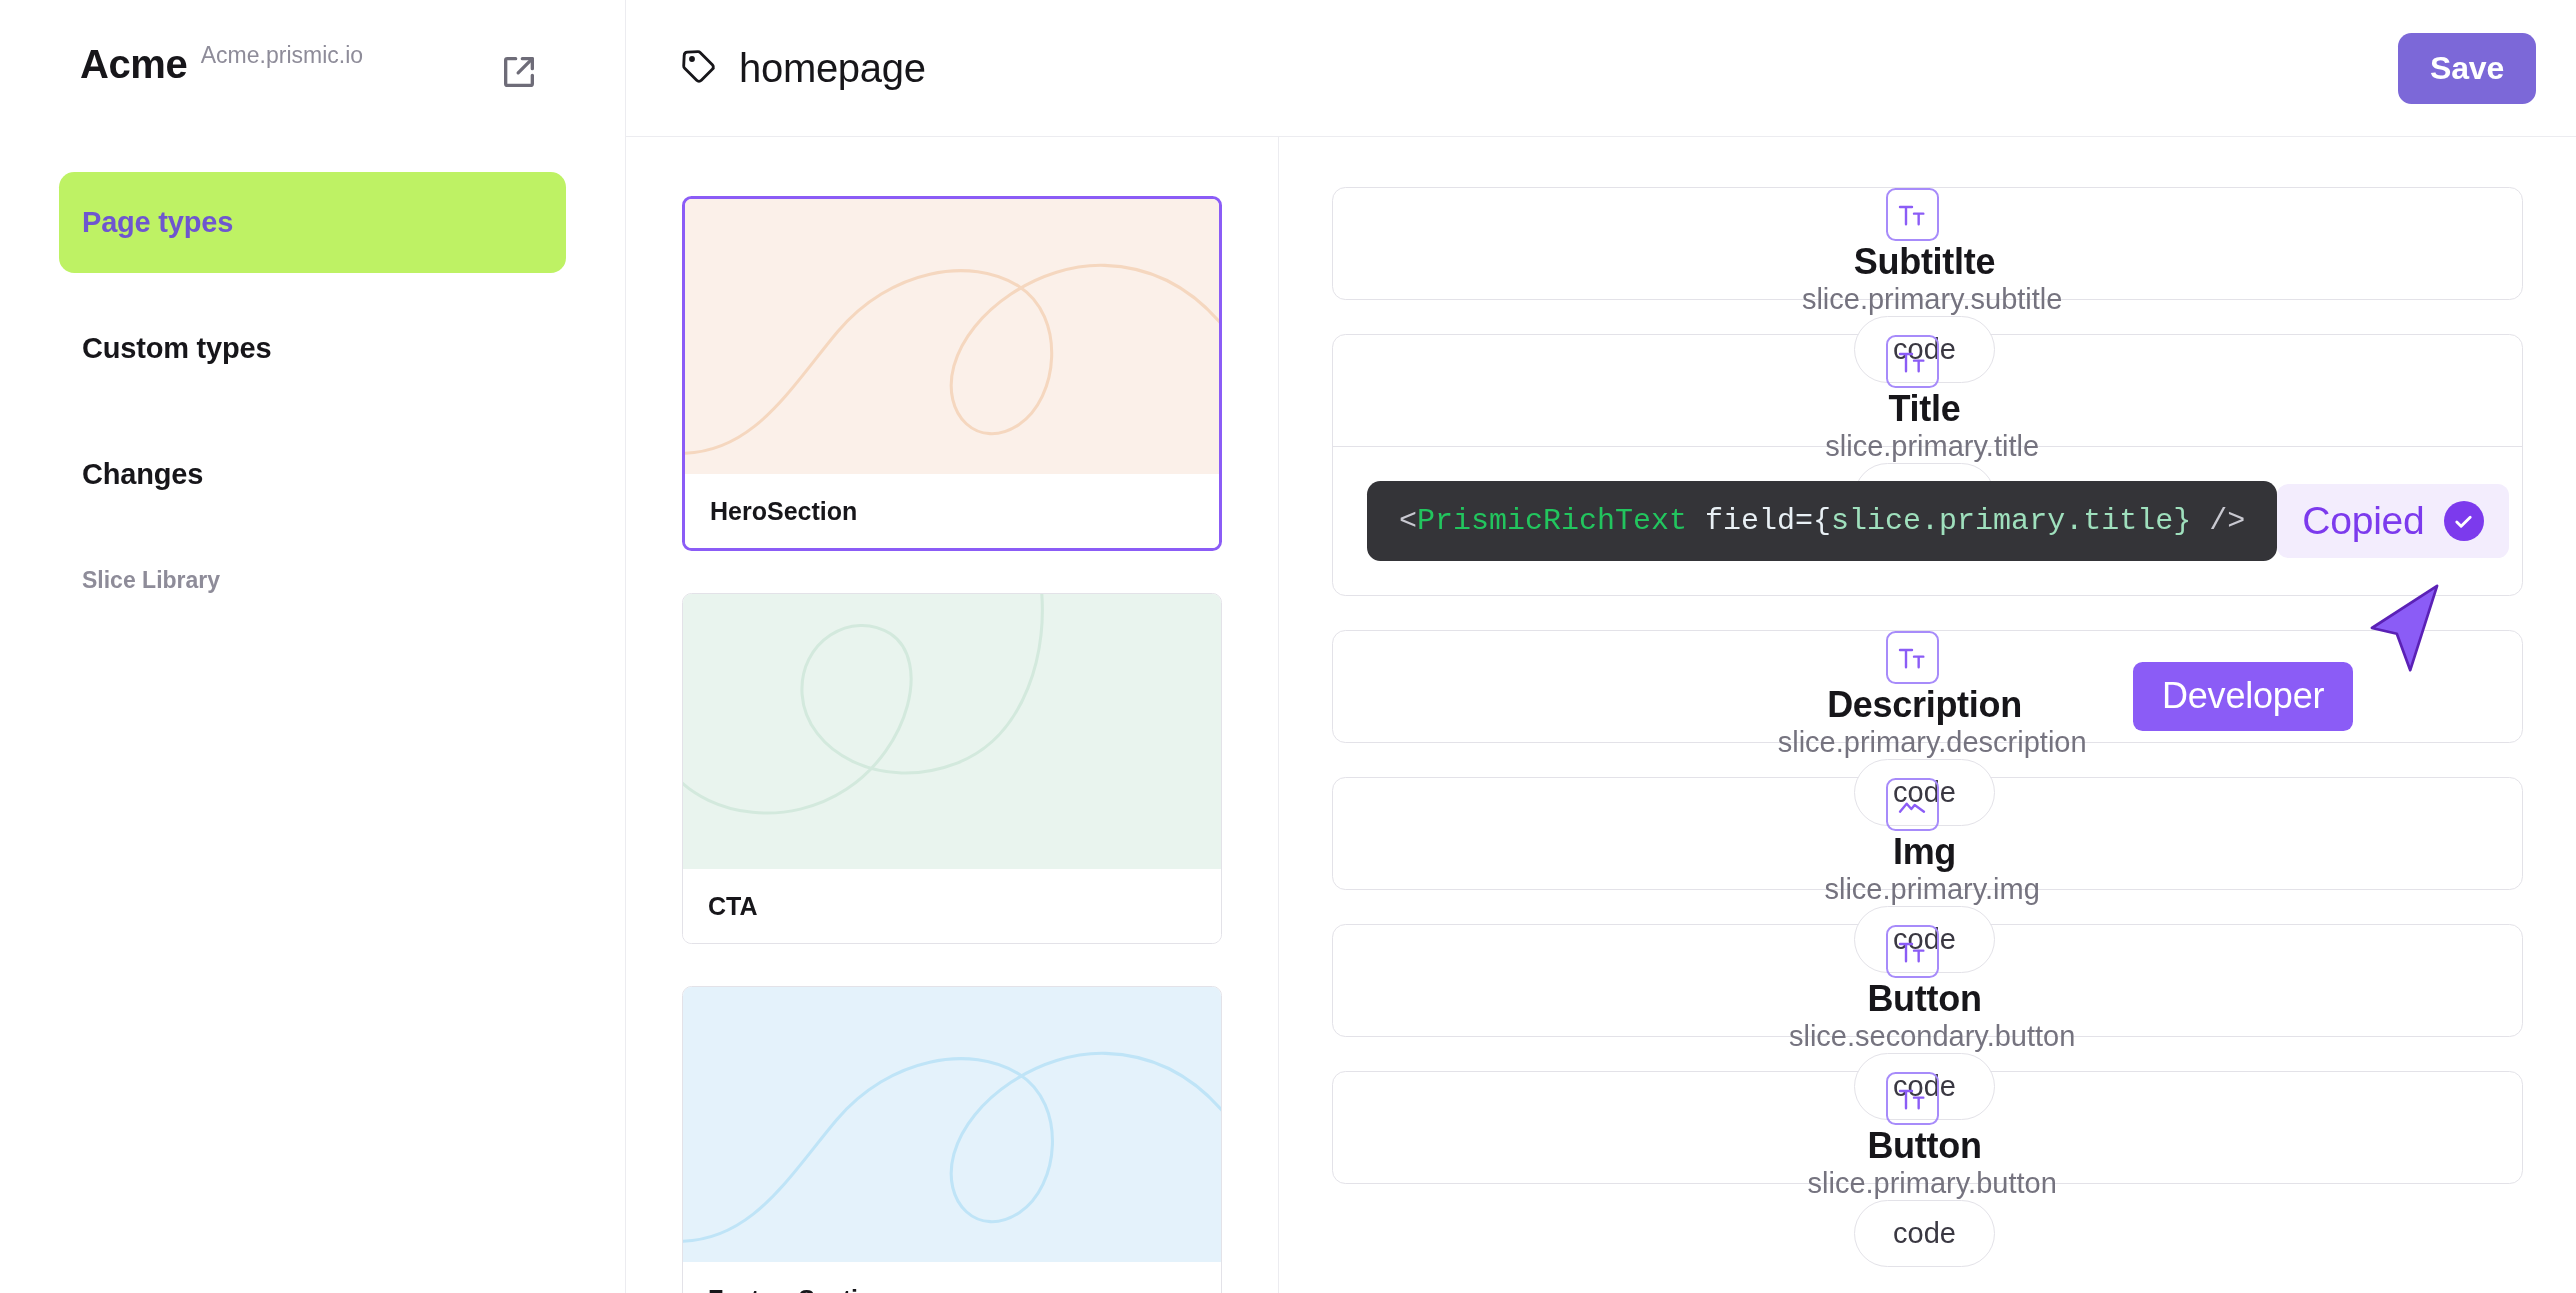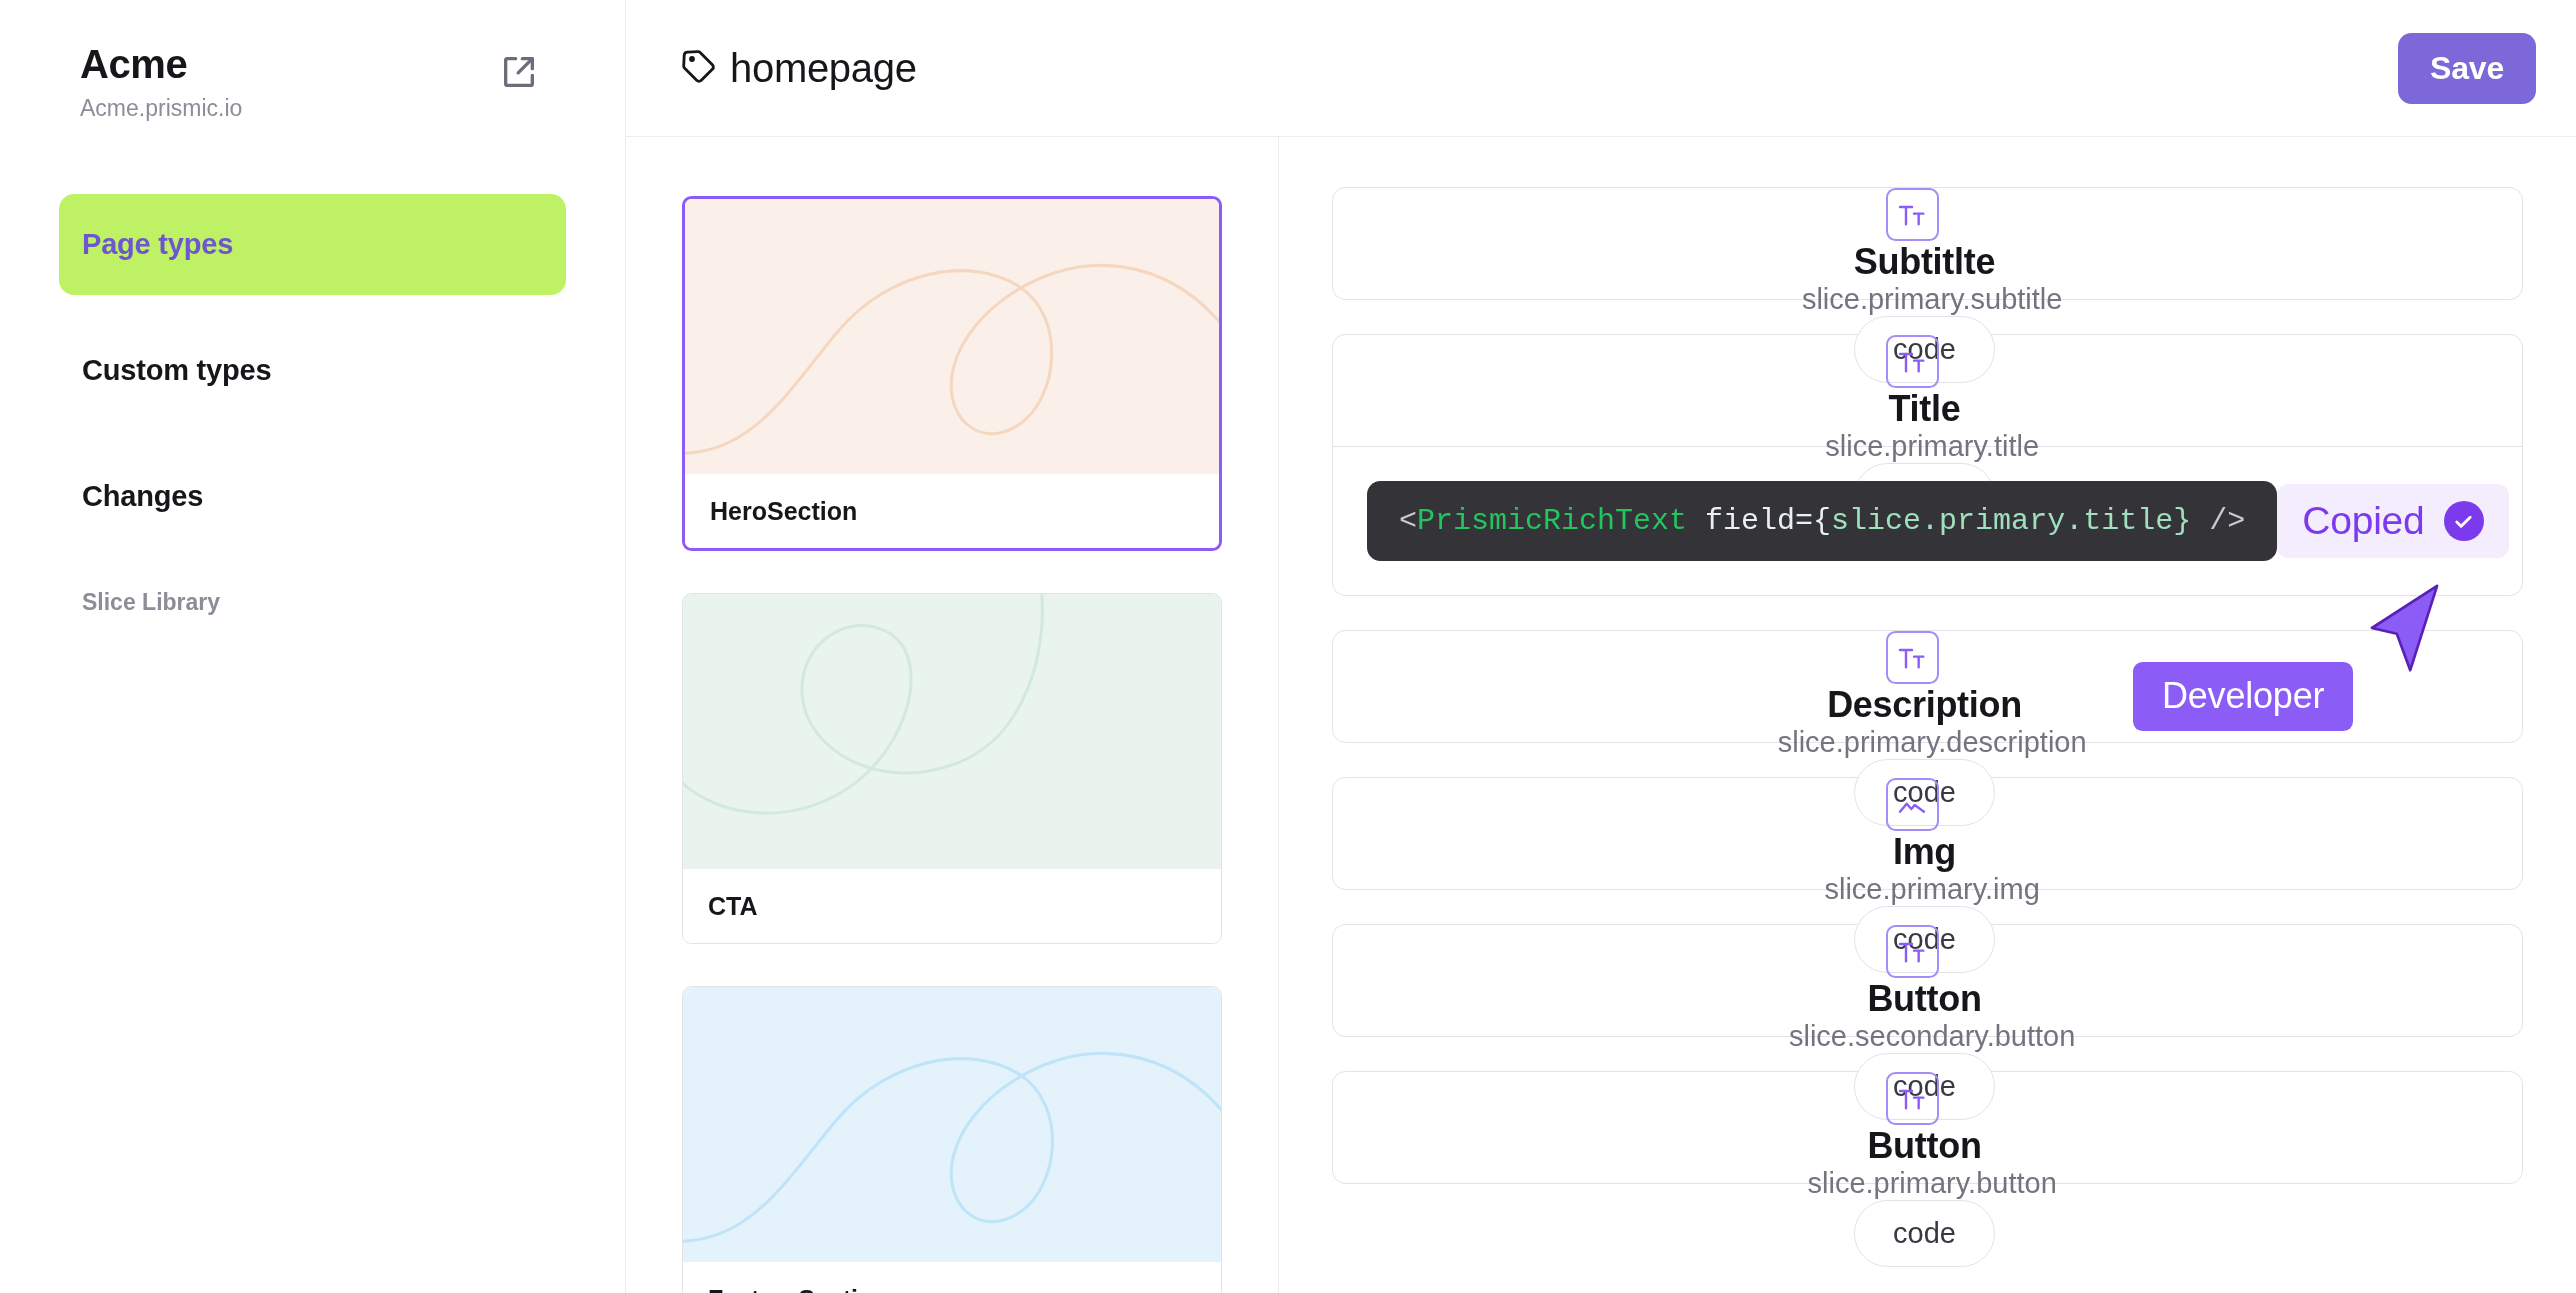--- a/index.html
+++ b/index.html
@@ -32,21 +32,21 @@
     padding: 44px 0 0 0;
   }
 
   .brand {
     padding: 0 80px 0 80px;
     display: flex;
     align-items: flex-start;
     justify-content: space-between;
   }
 
-  .brand-text { display: flex; flex-direction: column; gap: 13.4px; }
+  .brand-text { display: flex; flex-direction: row; gap: 13.4px; }
 
   .brand-name {
     font-size: 40px;
     font-weight: 700;
     color: #17161a;
     letter-spacing: -0.4px;
     line-height: 1;
   }
 
   .brand-domain {
@@ -105,21 +105,21 @@
     flex: 0 0 137px;
     border-bottom: 1.9px solid #ececf0;
     display: flex;
     align-items: center;
     padding: 0 40px 0 53px;
   }
 
   .topbar-title {
     display: flex;
     align-items: center;
-    gap: 11px;
+    gap: 20px;
     flex: 1;
     text-align: center;
   }
 
   .topbar-title-text {
     font-size: 40px;
     font-weight: 400;
     color: #17161a;
     letter-spacing: -0.3px;
   }

